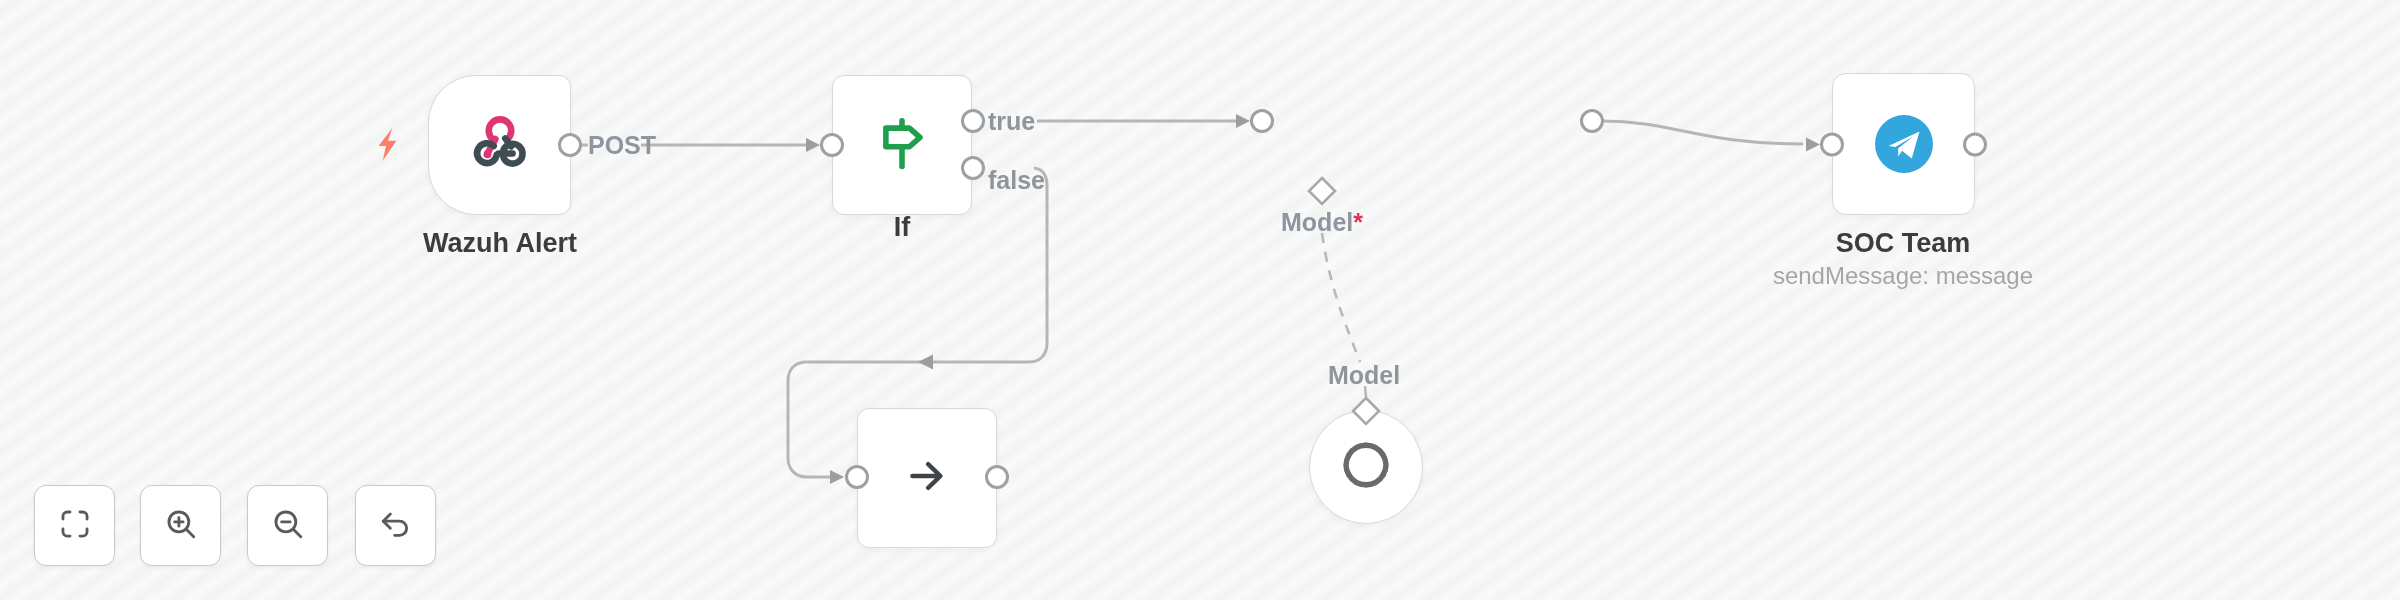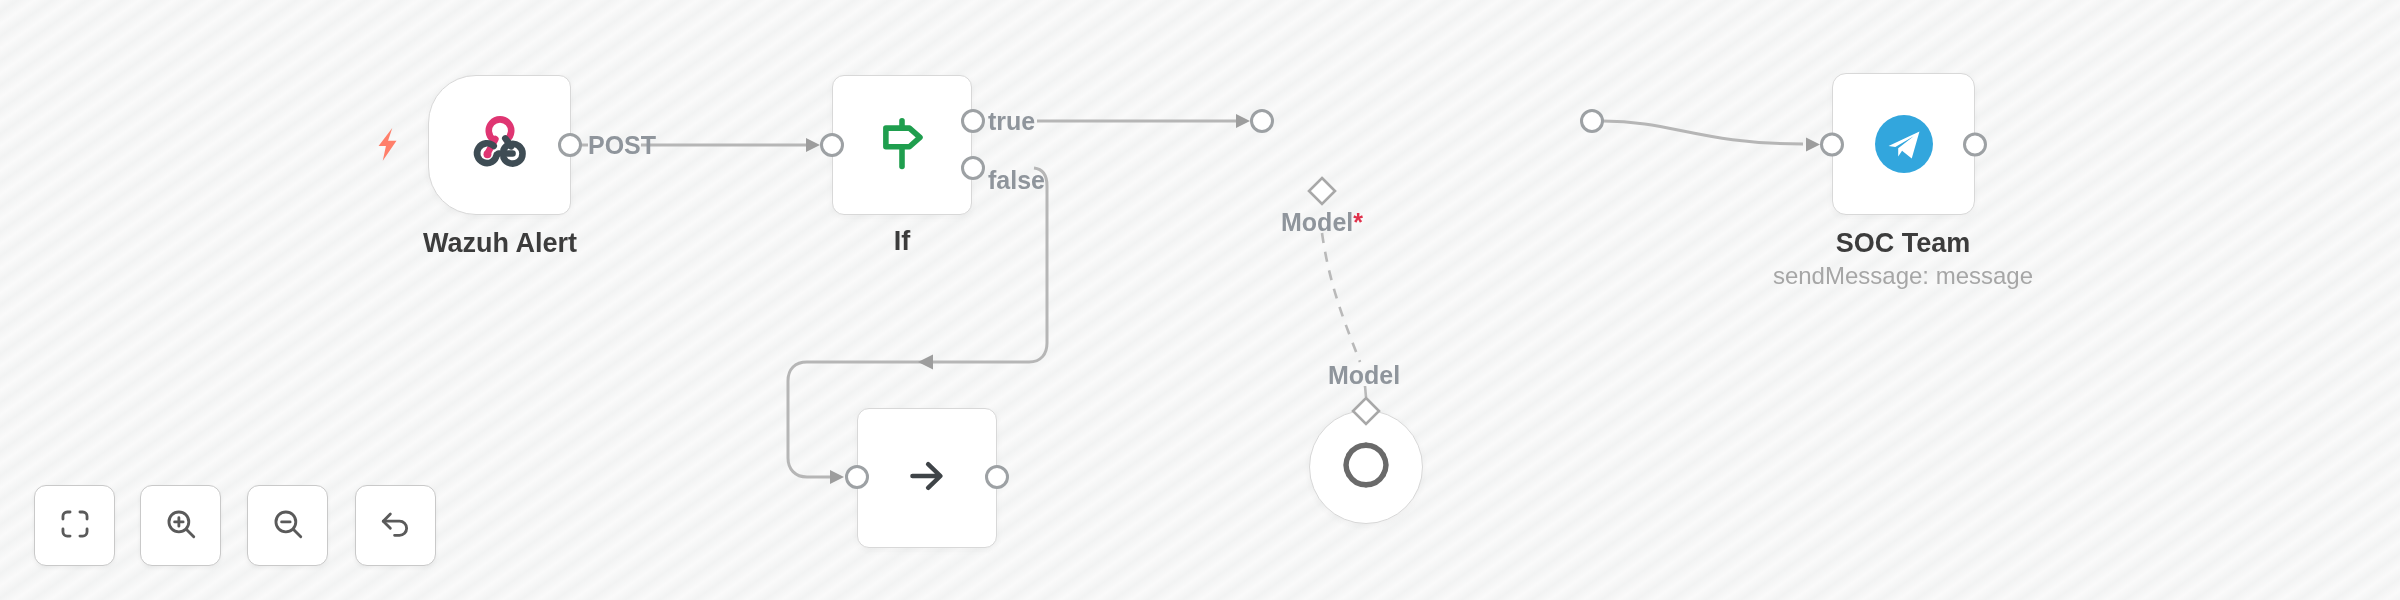--- a/index.html
+++ b/index.html
@@ -71,21 +71,21 @@
   </span>
 
   <div class="node" style="left:832px;top:75px;width:140px;height:140px;">
     <span>
       <svg width="62" height="62" viewBox="0 0 100 100" fill="none">
         <path d="M 50,14 L 50,88" stroke="#1f9e4e" stroke-width="9" stroke-linecap="round"></path>
         <path d="M 24,26 H 62 L 79,41 L 62,56 H 24 Z" fill="#ffffff" stroke="#1f9e4e" stroke-width="9" stroke-linejoin="round"></path>
       </svg>
     </span>
   </div>
-  <div class="node-label" style="left:902px;top:226px;">If</div>
+  <div class="node-label" style="left:902px;top:212px;">If</div>
 
 
   <div class="node" style="left:857px;top:408px;width:140px;height:140px;">
     <span>
       <svg width="56" height="56" viewBox="0 0 100 100" fill="none">
         <path d="M 24,50 H 72 M 52,29 L 74,50 L 52,71" stroke="#3f4448" stroke-width="8" stroke-linecap="round" stroke-linejoin="round"></path>
       </svg>
     </span>
   </div>
 

